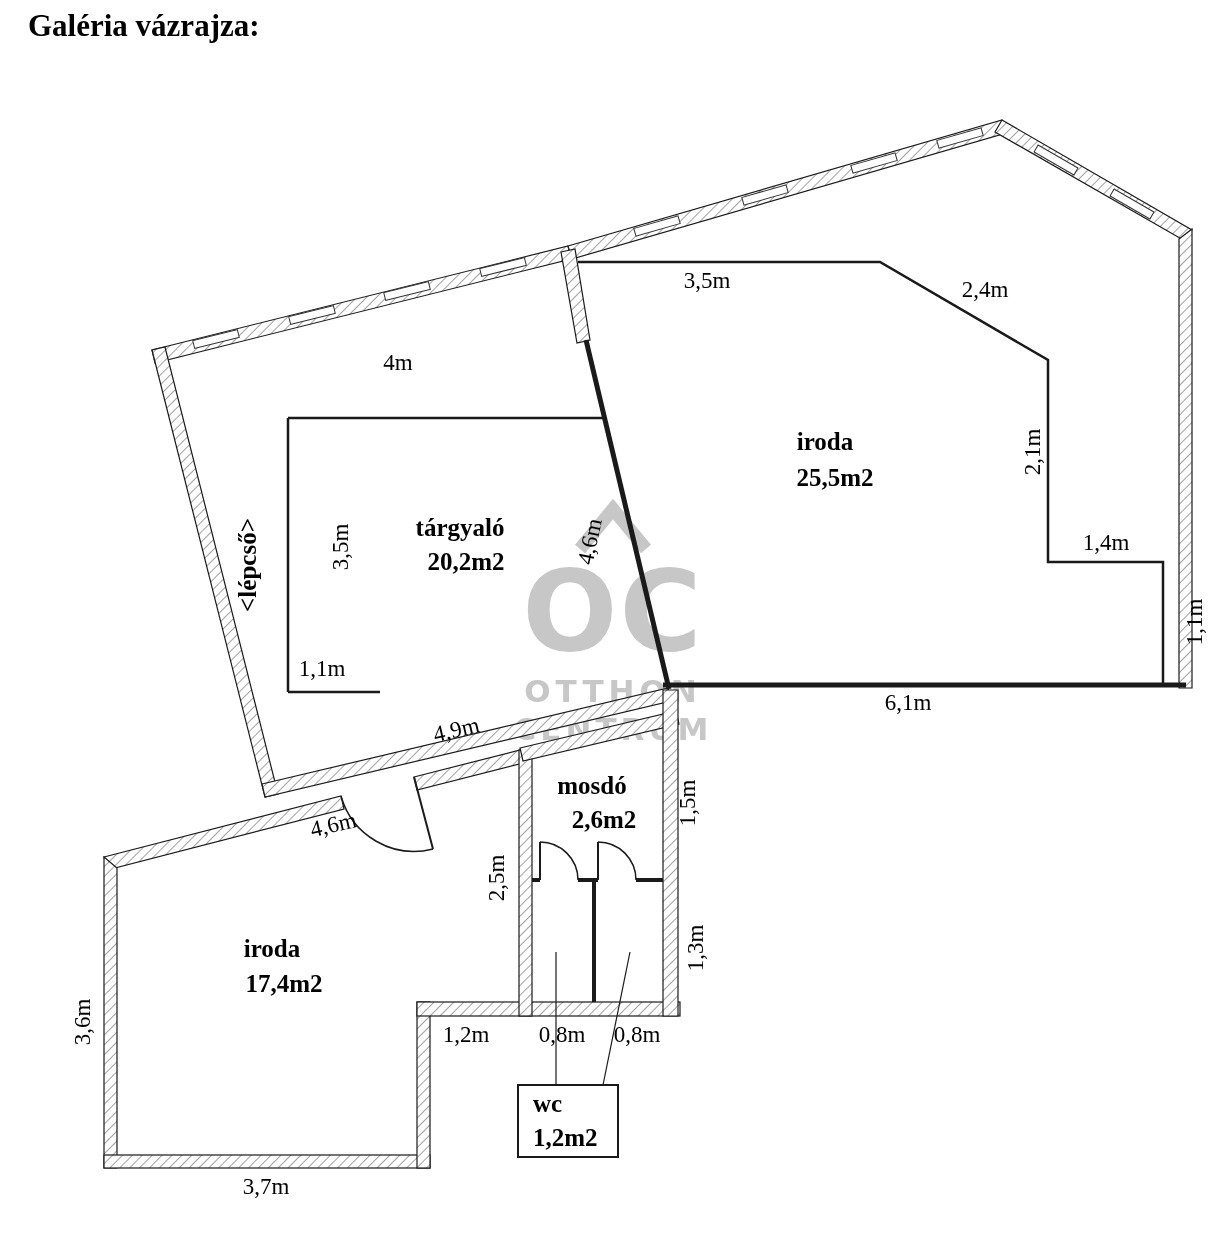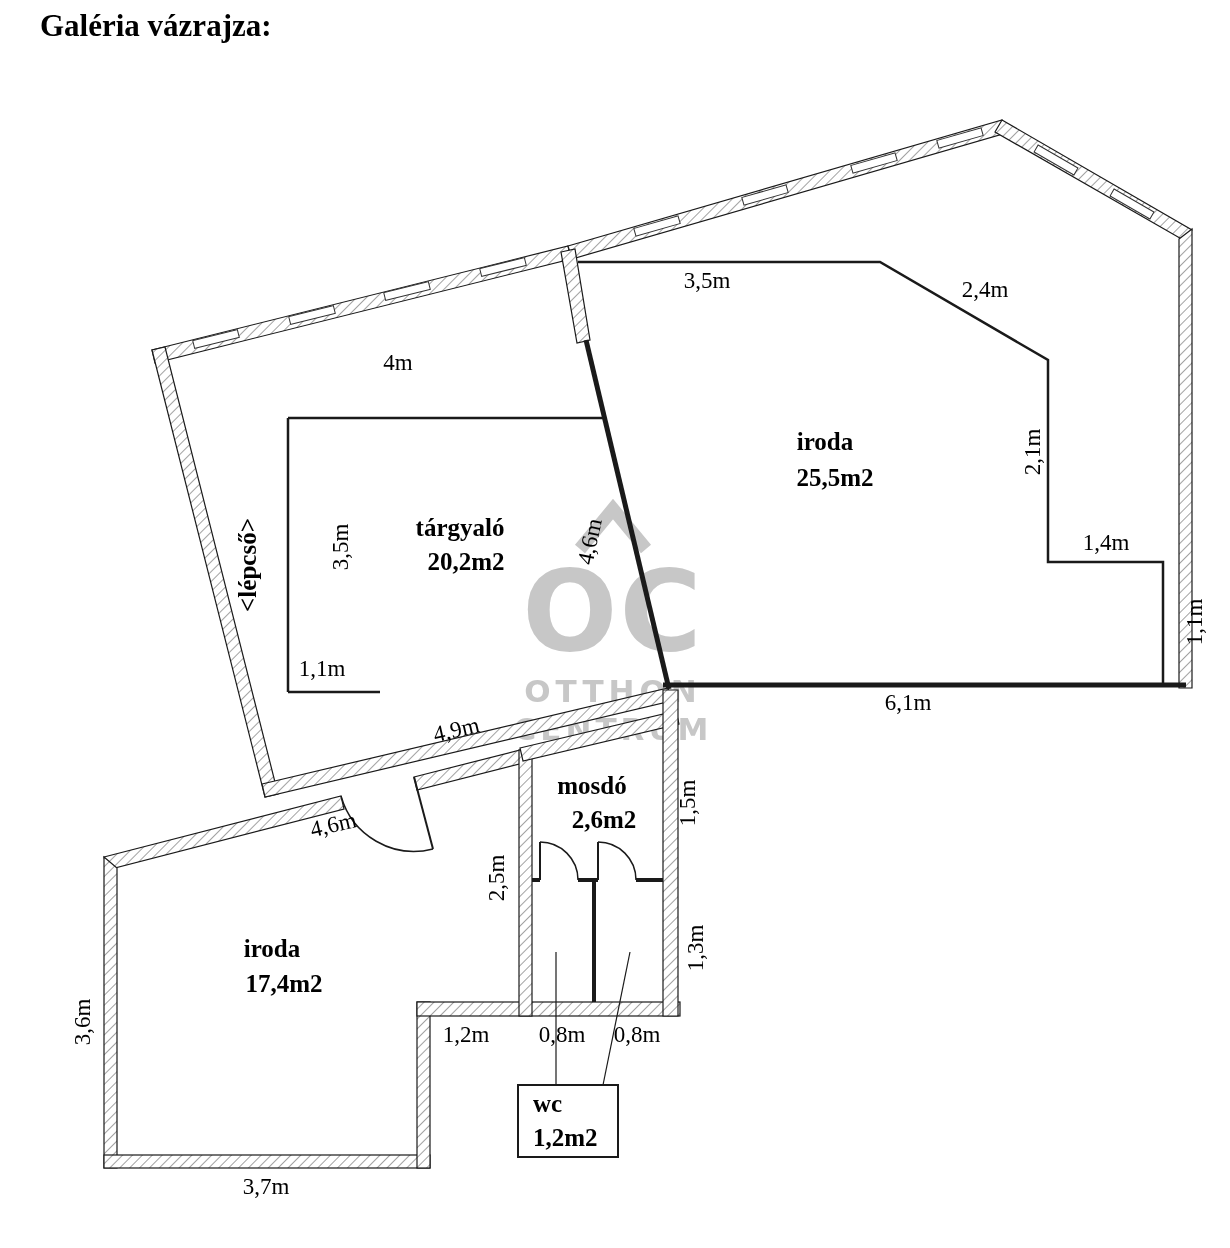--- a/index.html
+++ b/index.html
@@ -1,17 +1,17 @@
 <!DOCTYPE html>
 <html><head>
 <meta charset="utf-8">
 <style>
   html,body{margin:0;padding:0;background:#fff;}
   #canvas{position:relative;width:1230px;height:1248px;background:#fff;overflow:hidden;}
-  #page-title{position:absolute;left:40px;top:8px;margin:0;font-family:"Liberation Serif",serif;
+  #page-title{position:absolute;left:28px;top:8px;margin:0;font-family:"Liberation Serif",serif;
     font-weight:bold;font-size:31px;color:#000;}
   svg{position:absolute;left:0;top:0;}
   .wall{fill:url(#hatch);stroke:#1a1a1a;stroke-width:1.2;}
   .win{fill:#fff;stroke:#333;stroke-width:1;}
   .thin{stroke:#1a1a1a;fill:none;}
   text{font-family:"Liberation Serif",serif;fill:#000;}
   .dim{font-size:23px;}
   .room{font-size:25px;font-weight:bold;}
   .wm{fill:#c7c7c7;font-family:"DejaVu Sans",sans-serif;font-weight:bold;}
 </style>

